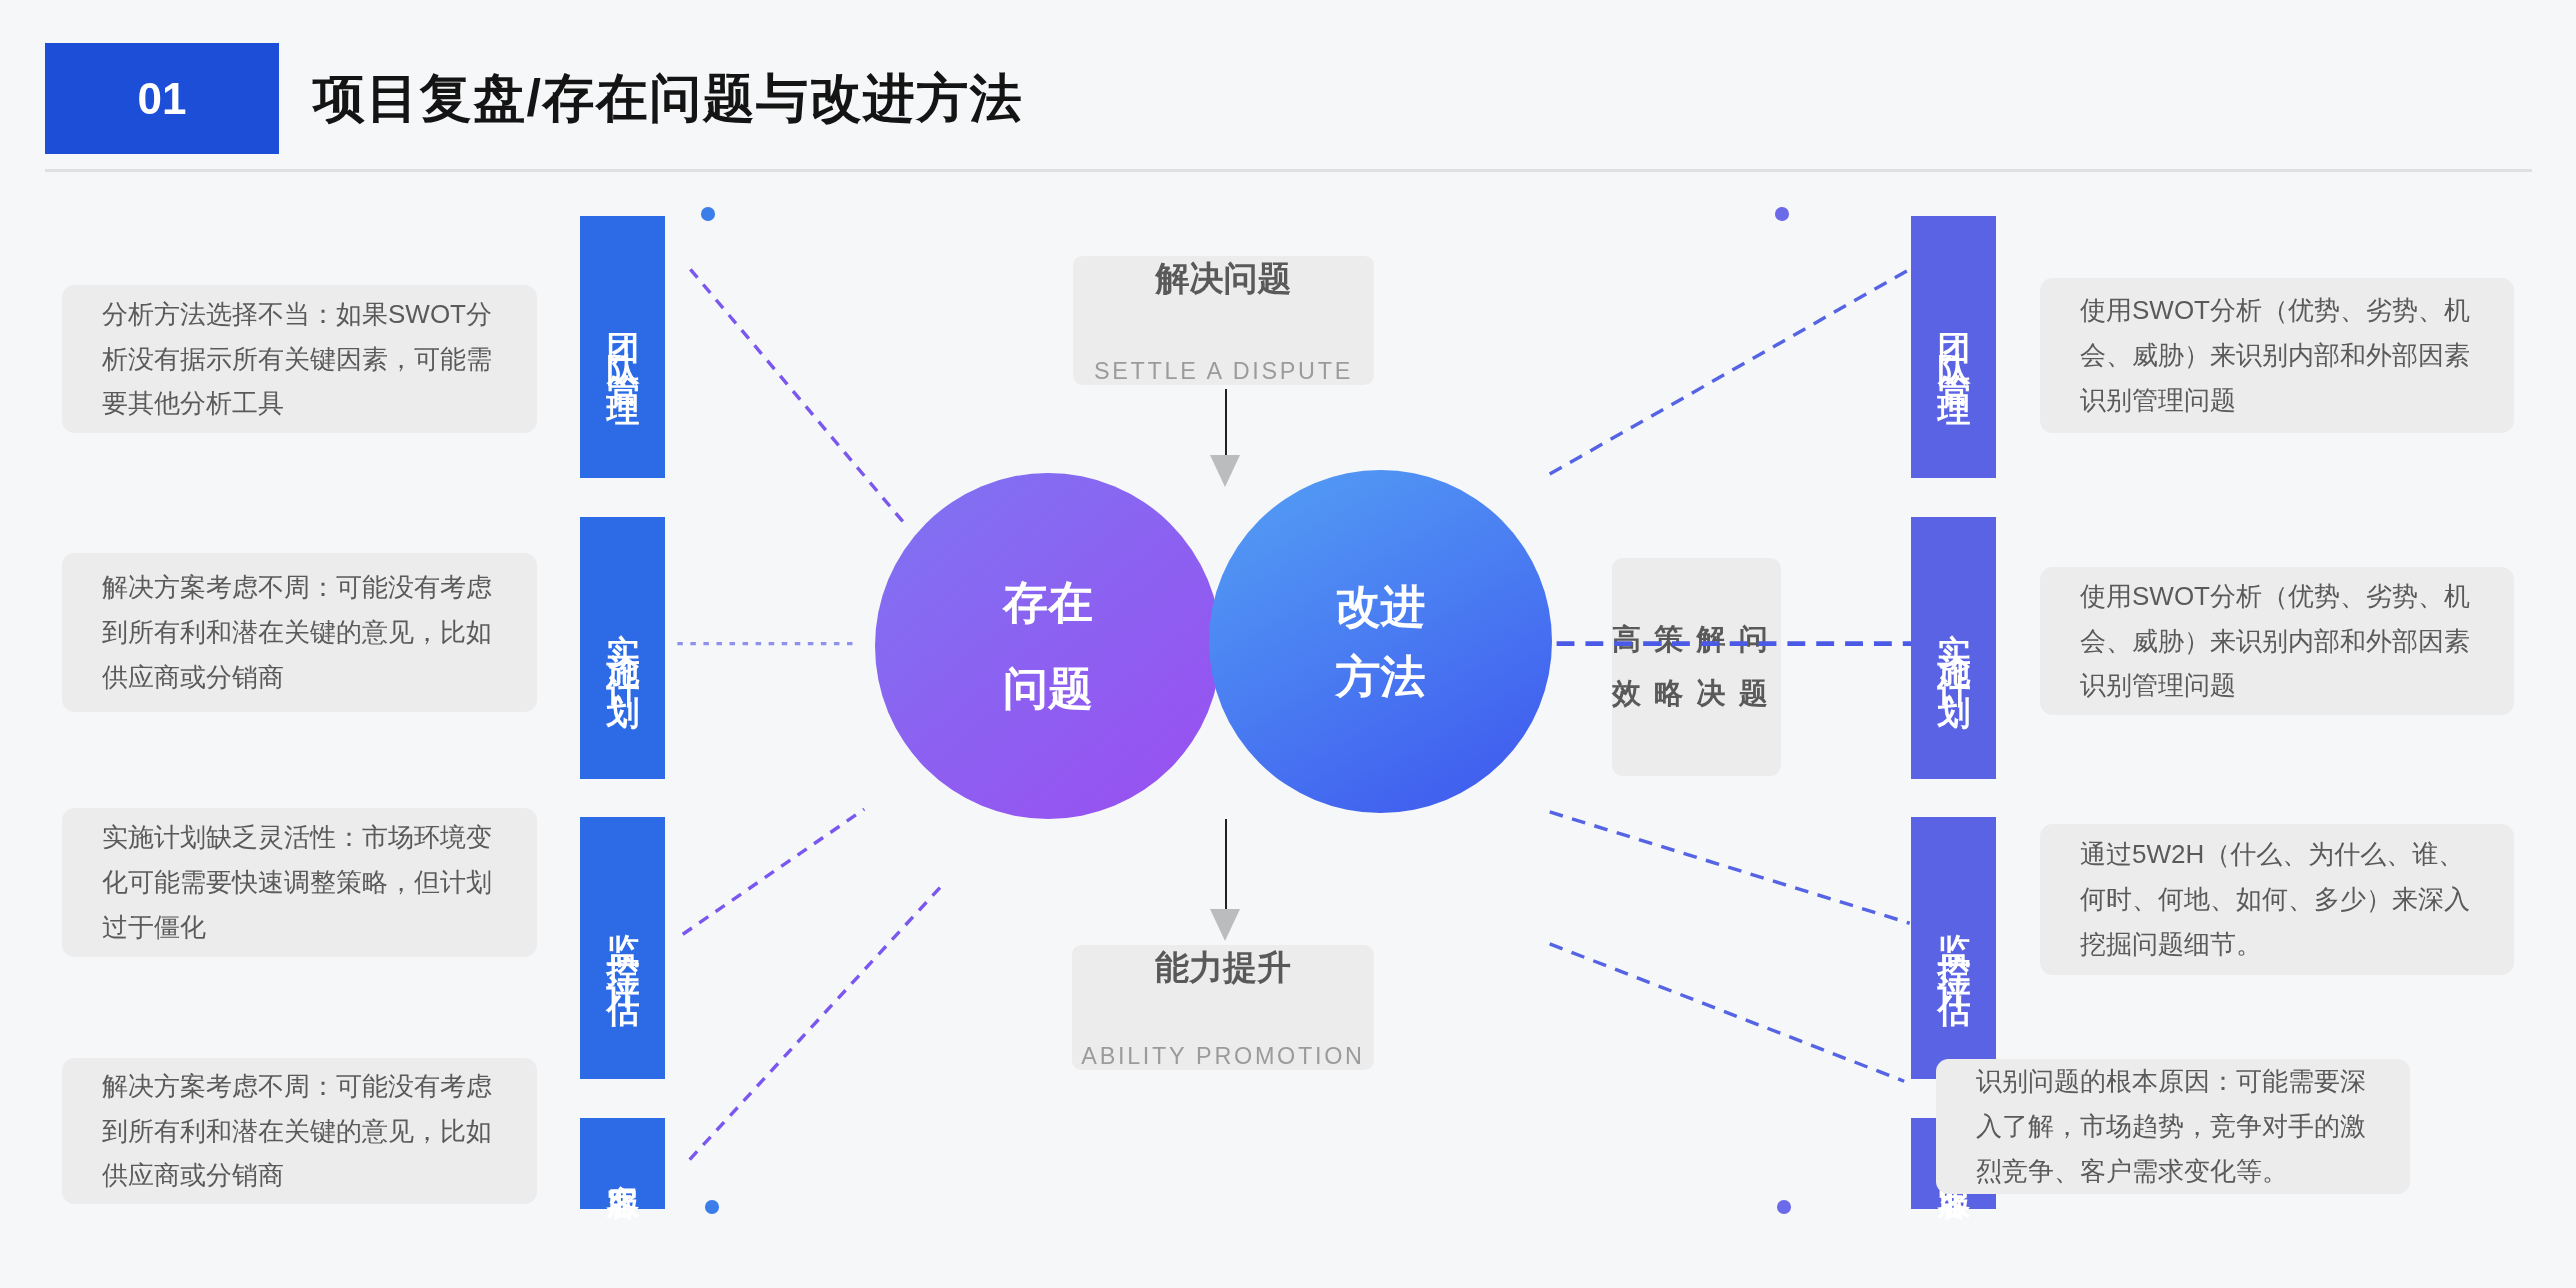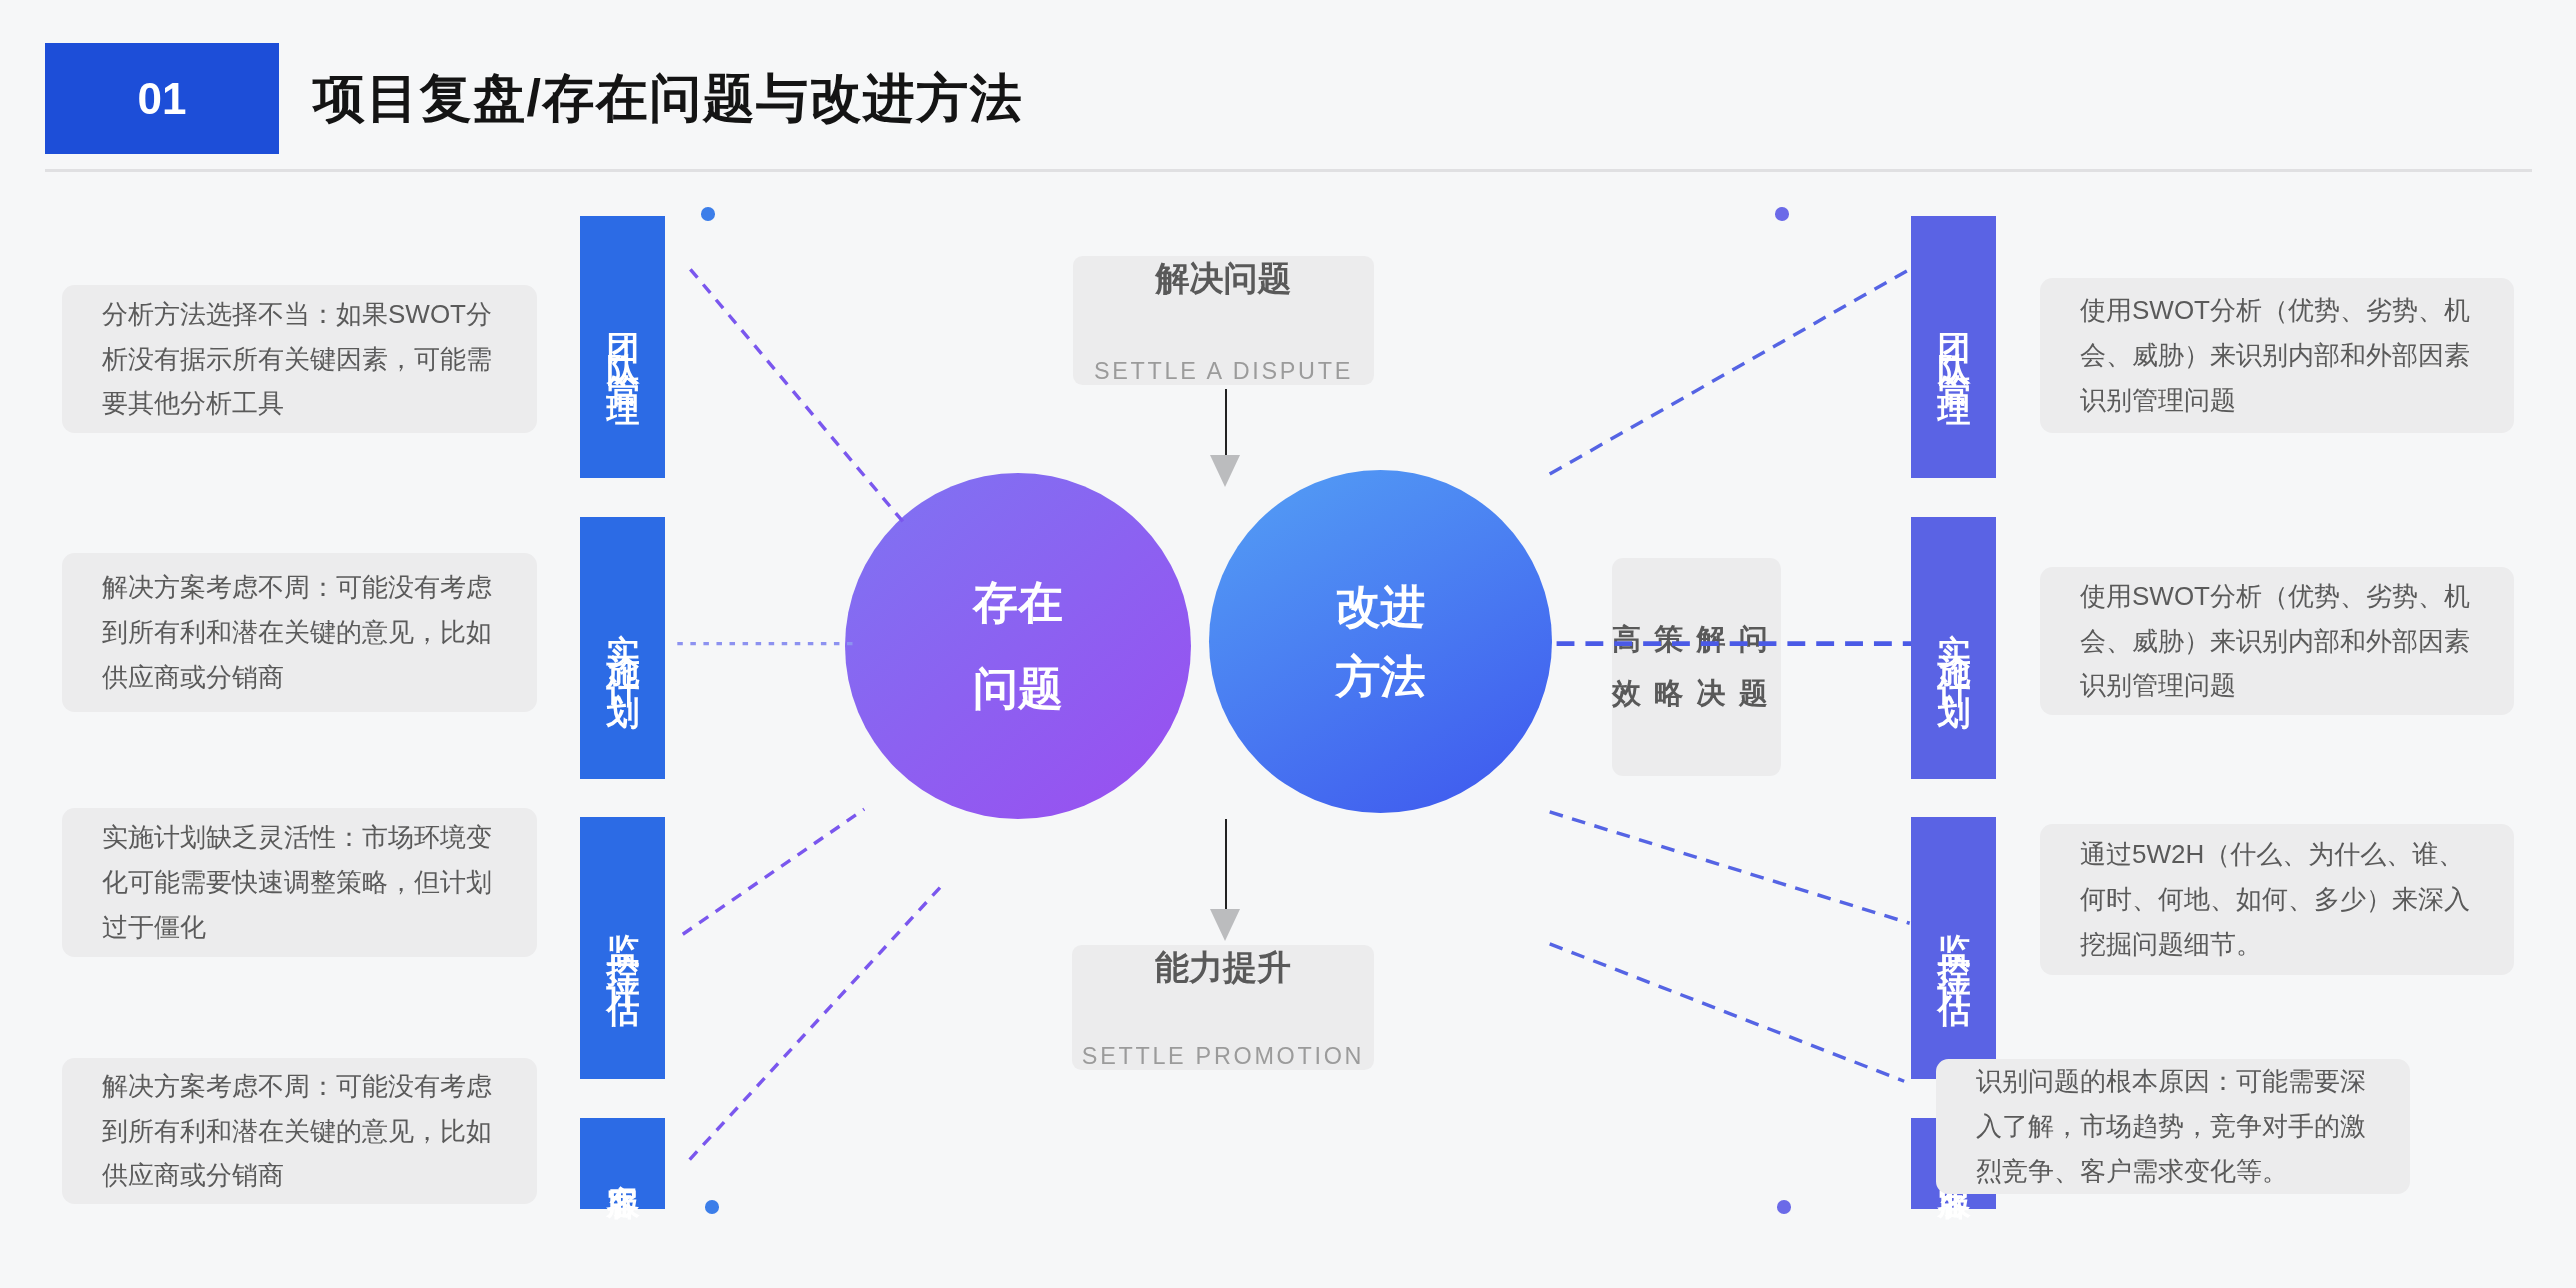--- a/index.html
+++ b/index.html
@@ -25,21 +25,21 @@
   .mini{position:absolute;background:#ececed;border-radius:9.6px;display:flex;flex-direction:column;
         align-items:center;justify-content:space-between;}
   .mini .t{font-size:34px;font-weight:bold;color:#595959;}
   .mini .s{font-size:23.4px;color:#9b9b9b;letter-spacing:2.7px;margin-top:9.6px;}
   .strategy{position:absolute;left:1612px;top:558px;width:169px;height:218px;background:#ececed;
             border-radius:11px;display:flex;flex-direction:row;align-items:center;justify-content:center;}
   .strategy div{font-size:29px;font-weight:bold;color:#595959;line-height:1.86;}
   
   .circle{position:absolute;width:346px;height:346px;border-radius:50%;display:flex;flex-direction:column;
           align-items:center;justify-content:center;color:#fff;font-weight:bold;font-size:45px;line-height:1.55;}
-  .circle.problem{left:845px;top:473px;background:linear-gradient(140deg,#7e74f2 0%,#9a4ef0 100%);gap:16px;}
+  .circle.problem{left:875px;top:473px;background:linear-gradient(140deg,#7e74f2 0%,#9a4ef0 100%);gap:16px;}
   .circle.improve{left:1209px;top:470px;width:343px;height:343px;
                   background:linear-gradient(150deg,#54a0f5 0%,#3e56ee 100%);}
   
   .vline{position:absolute;width:2.1px;background:#222;}
   .tri{position:absolute;width:0;height:0;border-left:15px solid transparent;
        border-right:15px solid transparent;border-top:32px solid #bbbcbe;}
   
   .dot{position:absolute;width:13.7px;height:13.7px;border-radius:50%;}
   .dot.blue{background:#3c7ee9;}
   .dot.indigo{background:#6b6ae8;}
@@ -130,21 +130,21 @@
     <div>策略</div>
     <div>解决</div>
     <div>问题</div>
   </div>
 
   <div class="vline" style="left:1225px;top:819px;height:91px;"></div>
   <div class="tri" style="left:1210px;top:909px;"></div>
 
   <div class="mini" style="left:1072px;top:945px;width:302px;height:125px;">
     <div class="t">能力提升</div>
-    <div class="s">SETTLE PROMOTION</div>
+    <div class="s">ABILITY PROMOTION</div>
   </div>
 
   <svg class="wires" width="2576" height="1288" viewBox="0 0 3750 1875">
     <line x1="1005" y1="392" x2="1320" y2="766" stroke-width="5" stroke-dasharray="16 13" stroke="#7a57ee"></line>
     <line x1="986" y1="937" x2="1252" y2="937" stroke-width="5" stroke-dasharray="8 11" stroke="#8d92f0"></line>
     <line x1="994" y1="1360" x2="1258" y2="1178" stroke-width="5" stroke-dasharray="16 13" stroke="#7a57ee"></line>
     <line x1="1004" y1="1688" x2="1374" y2="1286" stroke-width="5" stroke-dasharray="16 13" stroke="#7a57ee"></line>
     <line x1="2256" y1="690" x2="2780" y2="392" stroke-width="5" stroke-dasharray="20 14" stroke="#5564e4"></line>
     <line x1="2266" y1="937" x2="2782" y2="937" stroke-width="7" stroke-dasharray="26 16" stroke="#4a5ae6"></line>
     <line x1="2256" y1="1182" x2="2780" y2="1344" stroke-width="5" stroke-dasharray="20 14" stroke="#5564e4"></line>

